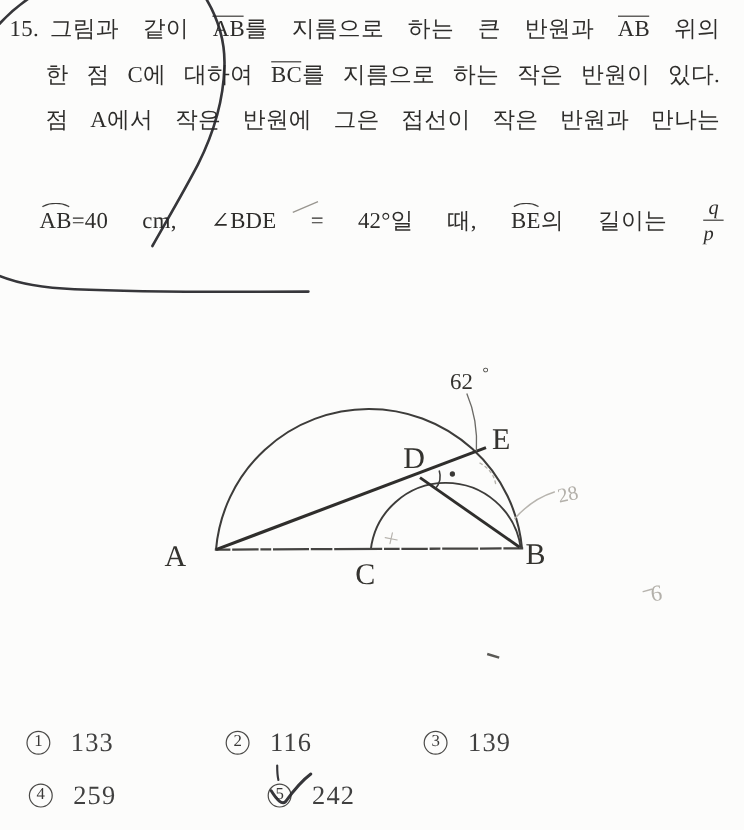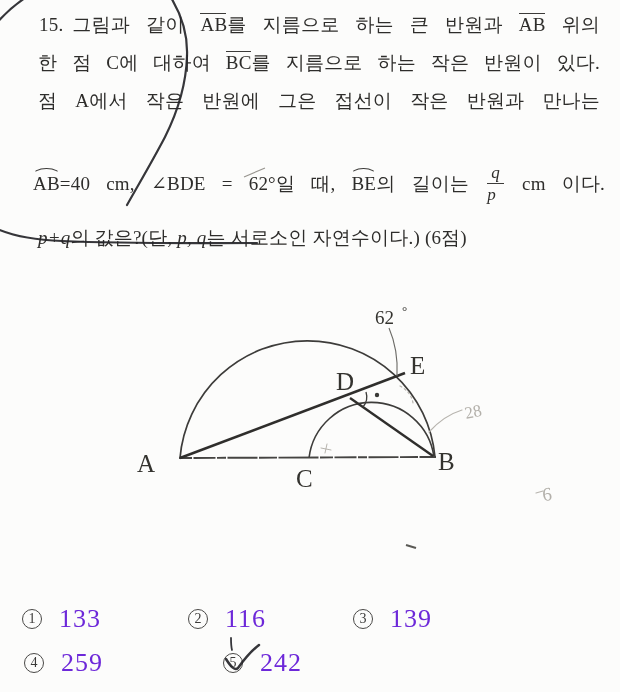--- a/index.html
+++ b/index.html
@@ -12,21 +12,21 @@
   .page{position:absolute;inset:0;}
   
   .pline{
     position:absolute;left:38px;width:562px;
     font-size:19px;line-height:26px;
     text-align:justify;text-align-last:justify;
     letter-spacing:.2px;color:#2e2d2b;
   }
   .pline.l1{left:8px;width:592px;}
   .pline.l6{text-align:left;text-align-last:left;width:560px;}
-  .pnum{margin-right:9px;margin-left:31px;}
+  .pnum{margin-right:9px;}
   .ovl{position:relative;display:inline-block;line-height:1;}
   .ovl::before{content:"";position:absolute;left:0;right:1px;top:-2px;border-top:1.4px solid #3c3b39;}
   .arcovl{position:relative;display:inline-block;line-height:1;}
   .arcovl::before{
     content:"";position:absolute;left:-1px;right:-1px;top:-6px;height:7px;
     border-top:1.5px solid #3c3b39;border-left:1.5px solid transparent;border-right:1.5px solid transparent;
     border-radius:50% 50% 0 0 / 100% 100% 0 0;
   }
   .it{font-style:italic;}
   .frac{
@@ -36,46 +36,45 @@
   }
   .frac .num{border-bottom:1.3px solid #3c3b39;padding:0 4px 2px;}
   .frac .den{padding-top:2px;}
   
   .opt{position:absolute;display:flex;align-items:center;gap:17px;height:28px;}
   .opt .circ{
     width:20px;height:20px;border:1.6px solid #4a4947;border-radius:50%;
     display:inline-flex;align-items:center;justify-content:center;
     font-size:14px;line-height:1;color:#3a3938;box-sizing:border-box;
   }
-  .opt .val{font-size:26px;color:#6d28d9;letter-spacing:1px;}
+  .opt .val{font-size:22px;color:#404040;letter-spacing:1px;}
   .o1{left:22px;top:605px;} .o2{left:188px;top:605px;} .o3{left:353px;top:605px;}
   .o4{left:24px;top:649px;} .o5{left:223px;top:649px;}
   
   svg.overlay{position:absolute;left:0;top:0;pointer-events:none;}
   svg text{font-family:"Liberation Serif","DejaVu Serif",serif;fill:#34332f;}
   svg text.pencil{fill:#b3b0aa;}
 </style>
 </head>
 <body>
 
 <div class="page">
 
   <div class="pline l1" style="top:12px"><span class="pnum">15.</span><span>그림과 같이</span> <span class="ovl">AB</span><span>를 지름으로 하는 큰 반원과</span> <span class="ovl">AB</span> <span>위의</span></div>
 
   <div class="pline" style="top:88px"><span>점 A에서 작은 반원에 그은 접선이 작은 반원과 만나는</span></div>
 
   <div class="pline" style="top:50px"><span>한 점 C에 대하여</span> <span class="ovl">BC</span><span>를 지름으로 하는 작은 반원이 있다.</span></div>
 
 
-  <div class="pline" style="top:166px;left:33px;width:572px"><span class="arcovl">AB</span><span>=40 cm,</span> <span>∠BDE = 62°일 때,</span> <span class="arcovl">BE</span><span>의 길이는</span> <span class="frac">
+  <div class="pline" style="top:166px;left:33px;width:572px"><span class="arcovl">AB</span><span>=40 cm,</span> <span>∠BDE = 42°일 때,</span> <span class="arcovl">BE</span><span>의 길이는</span> <span class="frac">
         <span class="num">q</span>
         <span class="den">p</span>
-      </span> <span>cm 이다.</span></div>
+      </span> </div>
 
-  <div class="pline l6" style="top:225px"><span class="it">p+q</span><span>의 값은?(단,</span> <span class="it">p, q</span><span>는 서로소인 자연수이다.) (6점)</span></div>
 
   <div class="opt o1">
       <span class="circ">1</span>
       <span class="val">133</span>
     </div>
   <div class="opt o2">
       <span class="circ">2</span>
       <span class="val">116</span>
     </div>
   <div class="opt o3">

